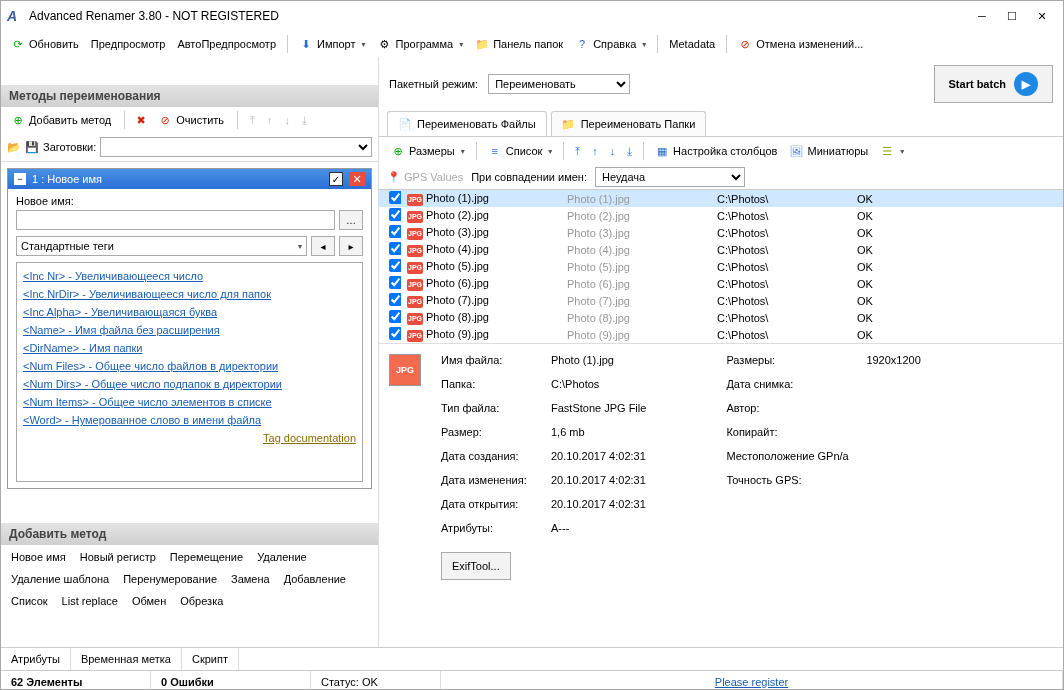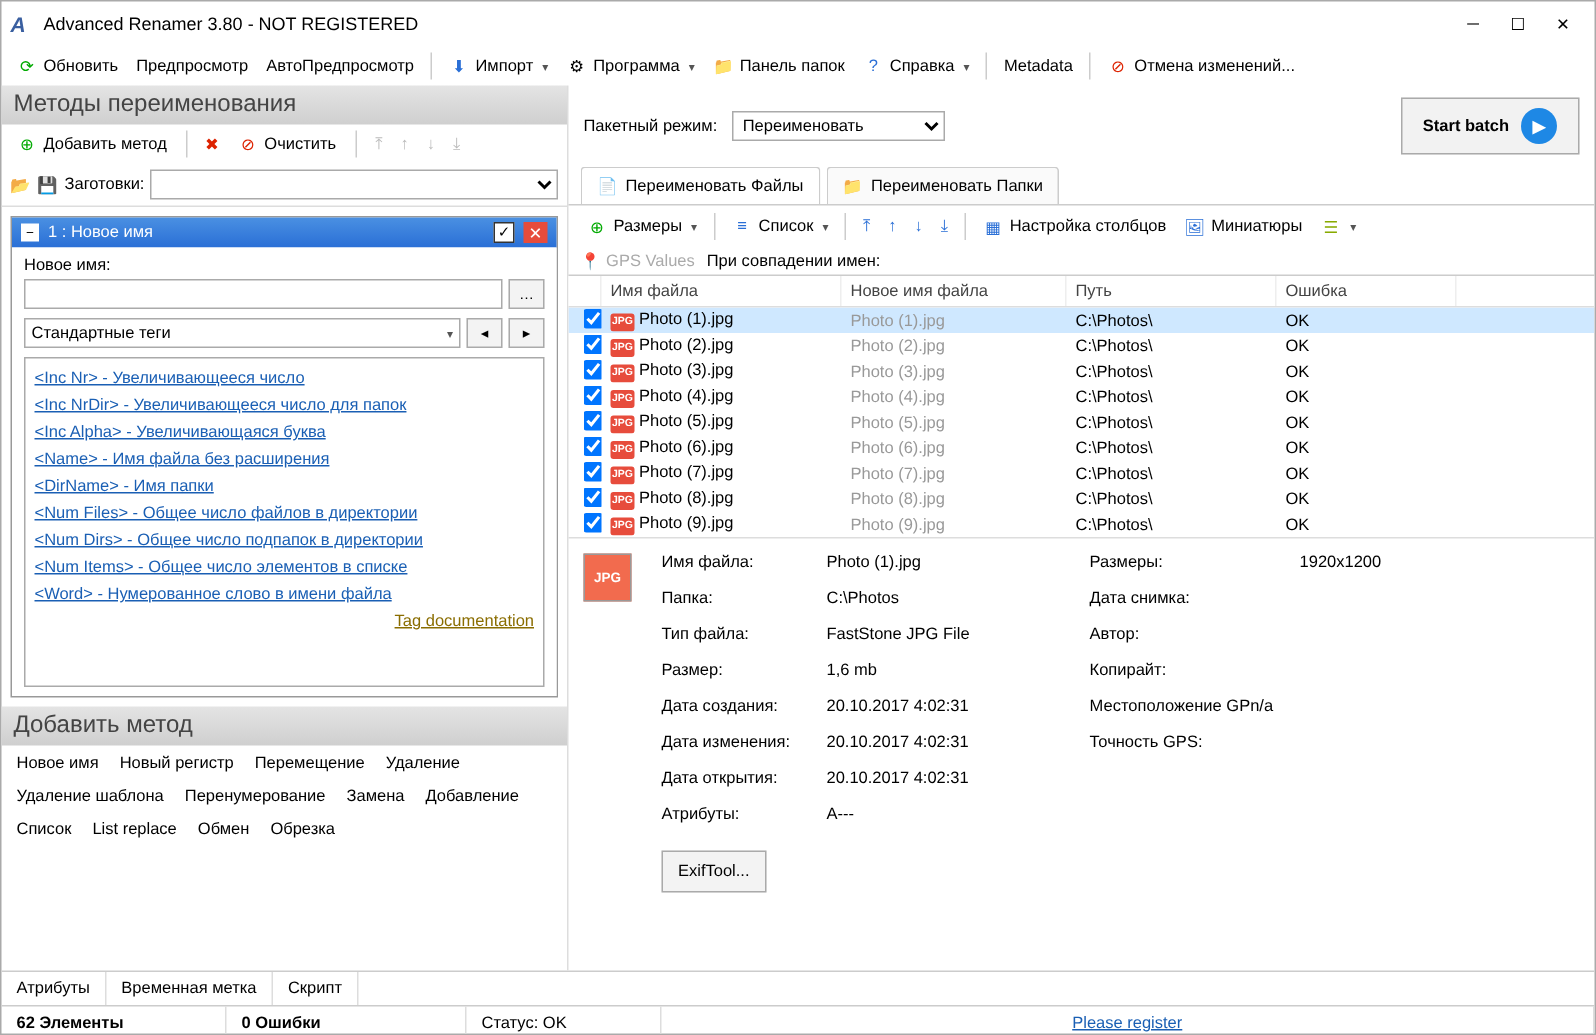--- a/index.html
+++ b/index.html
@@ -14,21 +14,21 @@
 .icon { width: 14px; height: 14px; display: inline-flex; align-items: center; justify-content: center; font-size: 11px; }
 .green { color: #0a0; }
 .blue { color: #2a6fd6; }
 .red { color: #d20; }
 .orange { color: #f90; }
 .gray { color: #888; }
 .dd { color: #555; font-size: 8px; margin-left: 2px; }
 .content { display: flex; height: calc(100% - 30px - 30px - 38px); }
 .left { width: 378px; display: flex; flex-direction: column; border-right: 1px solid #ddd; }
 .right { flex: 1; display: flex; flex-direction: column; }
-.panel-header { background: linear-gradient(#e4e4e4,#cfcfcf); padding: 4px 8px; font-weight: normal; color: #444; font-size: 16px; }
+.panel-header { background: linear-gradient(#e4e4e4,#cfcfcf); padding: 4px 8px; font-weight: bold; color: #444; font-size: 12px; margin-top: 28px; }
 .methods-toolbar { display: flex; align-items: center; gap: 6px; padding: 4px 6px; }
 .methods-toolbar .arrow-btn { color: #bbb; cursor: pointer; padding: 0 3px; }
 .presets-row { display: flex; align-items: center; gap: 4px; padding: 4px 6px; border-bottom: 1px solid #ddd; }
 .presets-row select { flex: 1; height: 20px; border: 1px solid #aaa; }
 .method-item { border: 1px solid #999; margin: 6px; }
 .method-head { background: linear-gradient(#4a90e2,#2a6fd6); color: #fff; display: flex; align-items: center; padding: 3px 6px; gap: 6px; }
 .method-head .expand { background: #fff; color: #000; width: 12px; height: 12px; display: flex; align-items: center; justify-content: center; font-size: 9px; }
 .method-head .mtitle { flex: 1; }
 .method-head .chk { width: 14px; height: 14px; background: #fff; border: 1px solid #333; display: flex; align-items: center; justify-content: center; color: #000; font-size: 10px; }
 .method-head .close { background: #e74c3c; color: #fff; width: 16px; height: 14px; display: flex; align-items: center; justify-content: center; }
@@ -268,30 +268,24 @@
         </span>
       <span class="tb-item">
           <span class="icon" style="color:#8a0">☰</span>
           <span class="dd">▾</span>
         </span>
     </div>
 
     <div class="gps-row">
       <span class="gps"><span class="icon gray">📍</span> <span>GPS Values</span></span>
       <span>При совпадении имен:</span>
+      <select class="native"><option>Неудача</option></select>
     </div>
 
     <div class="file-table">
-      <div class="ft-head">
-        <div class="col-chk"></div>
-        <div class="col-name">Имя файла</div>
-        <div class="col-new">Новое имя файла</div>
-        <div class="col-path">Путь</div>
-        <div class="col-err">Ошибка</div>
-      </div>
       <div class="ft-body" id="ft-body">
           <div class="ft-row sel">
             <div class="col-chk"><input type="checkbox" checked="" style=""></div>
     <div class="col-name"><span class="jpg-icon">JPG</span>Photo (1).jpg</div>
     <div class="col-new newname">Photo (1).jpg</div>
     <div class="col-path">C:\Photos\</div>
     <div class="col-err">OK</div>
           </div>
           <div class="ft-row">
             <div class="col-chk"><input type="checkbox" checked="" style=""></div>

